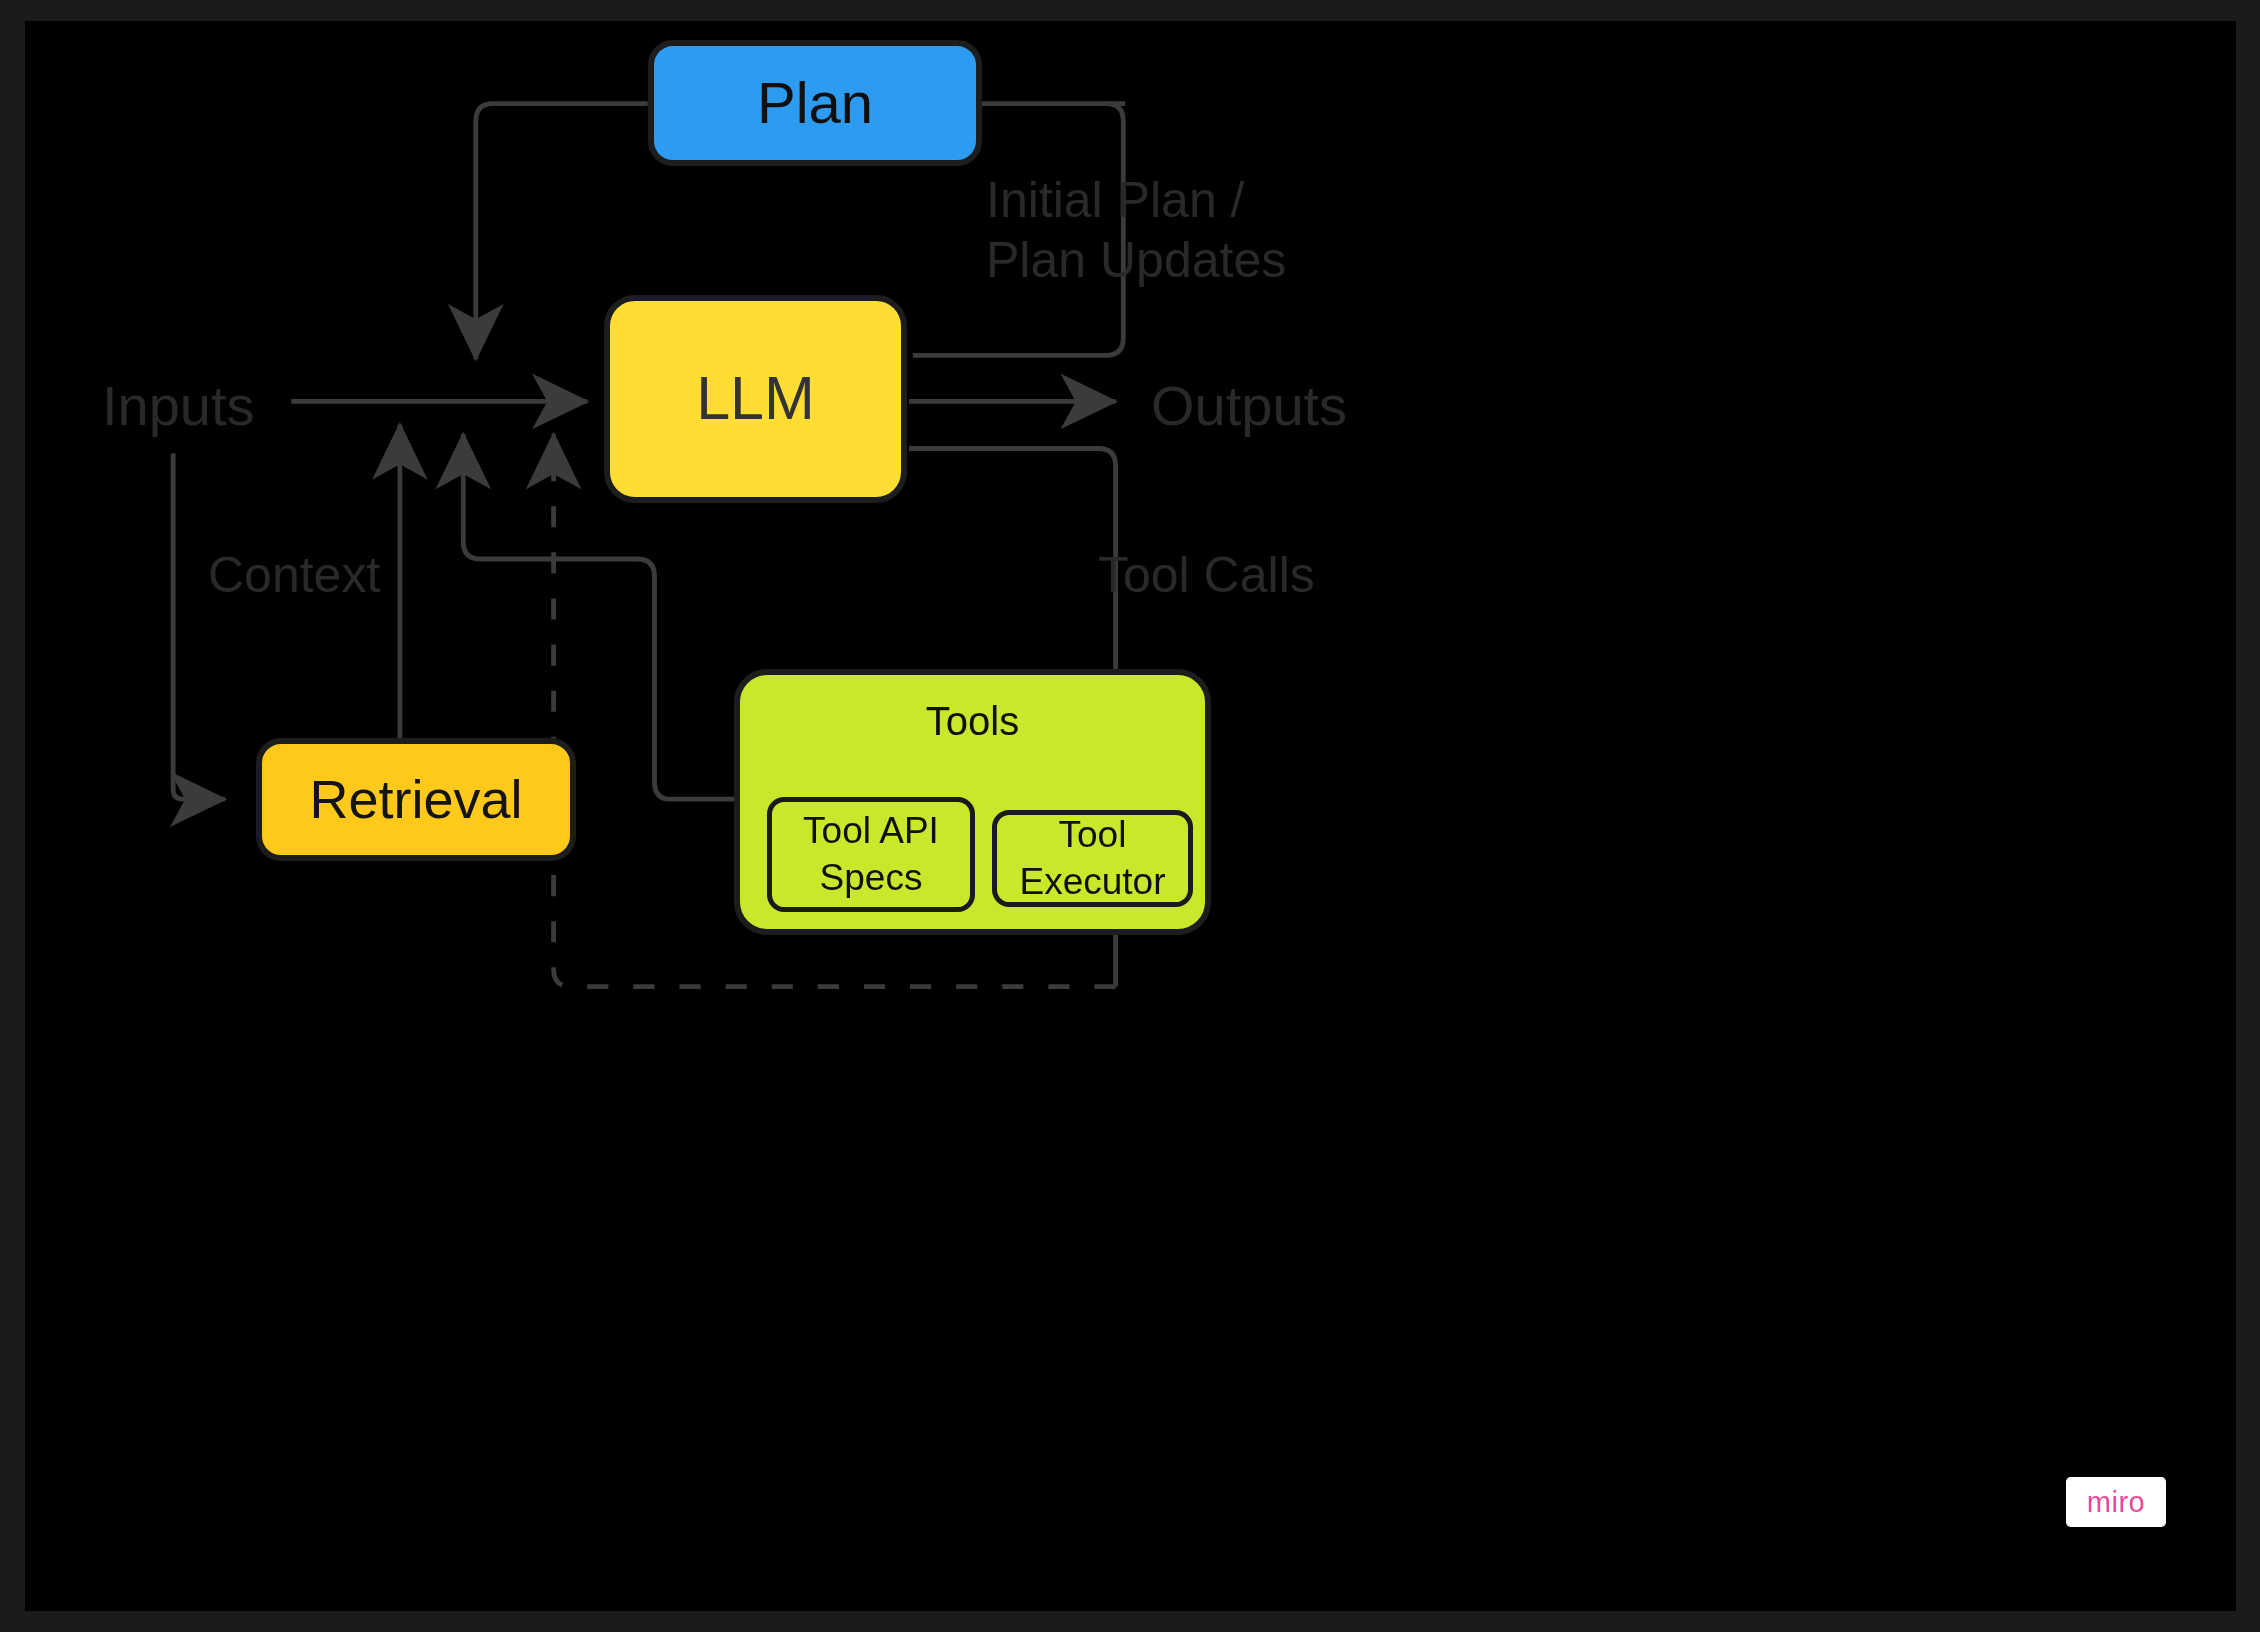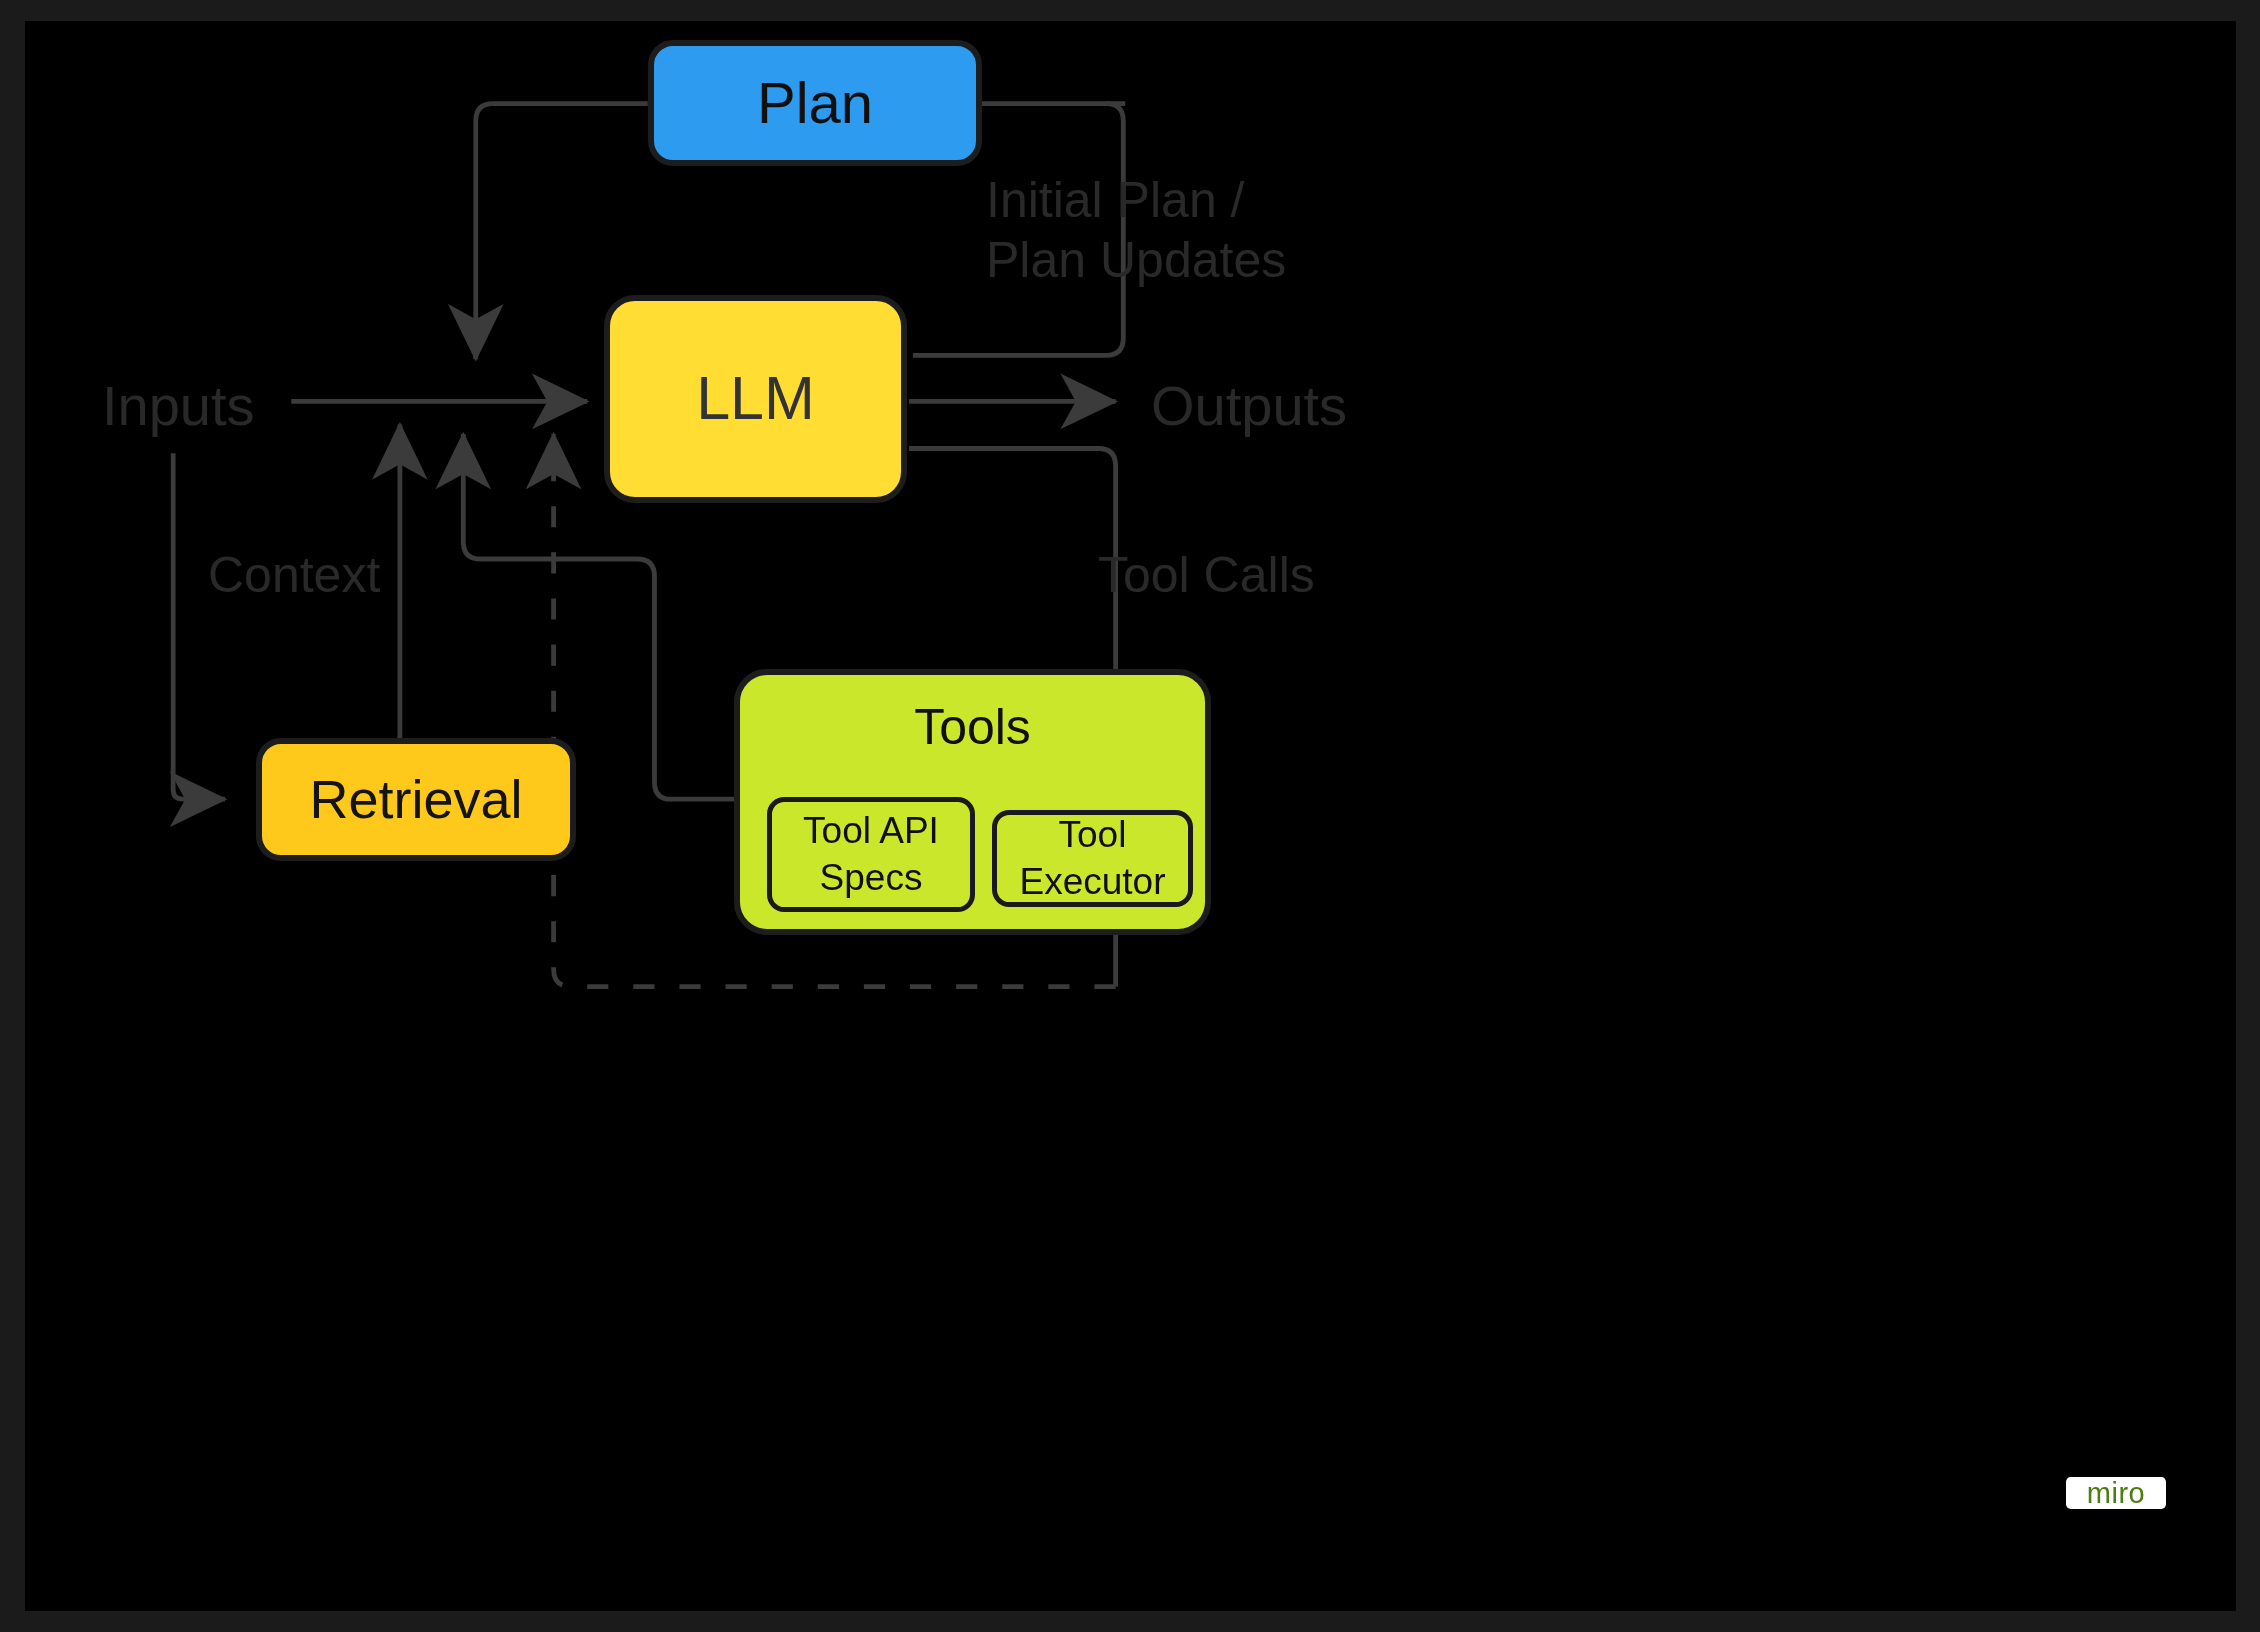--- a/index.html
+++ b/index.html
@@ -73,21 +73,21 @@
     left: 709px; top: 648px; width: 477px; height: 266px;
     background: #cbe72b;
     border-radius: 33px;
     display: block;
     padding: 0;
   }
   .tools-title {
     position: absolute;
     left: 0; right: 0; top: 25px;
     text-align: center;
-    font-size: 50px;
+    font-size: 40px;
     color: #101010;
   }
   .subnode {
     position: absolute;
     box-sizing: border-box;
     display: flex;
     align-items: center;
     justify-content: center;
     border: 5.8px solid #1a1a1a;
     border-radius: 17.3px;
@@ -115,29 +115,29 @@
   .lbl-context     { left: 183px;  top: 524px;  }
   .lbl-toolcalls   { left: 1073px; top: 524px;  }
   .lbl-toolresp    { left: 624px;  top: 961px; }
 
   
   .watermark {
     position: absolute;
     left: 2041px;
     top: 1456px;
     width: 100px;
-    height: 32px;
+    height: 50px;
     background: #ffffff;
     border-radius: 4.8px;
     display: flex;
     align-items: center;
     justify-content: center;
     font-size: 29px;
     letter-spacing: 0.5px;
-    color: #4d7c0f;
+    color: #ec4899;
     z-index: 10;
   }
 </style>
 </head>
 <body>
 
 <div id="canvas">
   <div id="board">
 
     <svg id="wires" viewBox="0 0 2301 1655">

